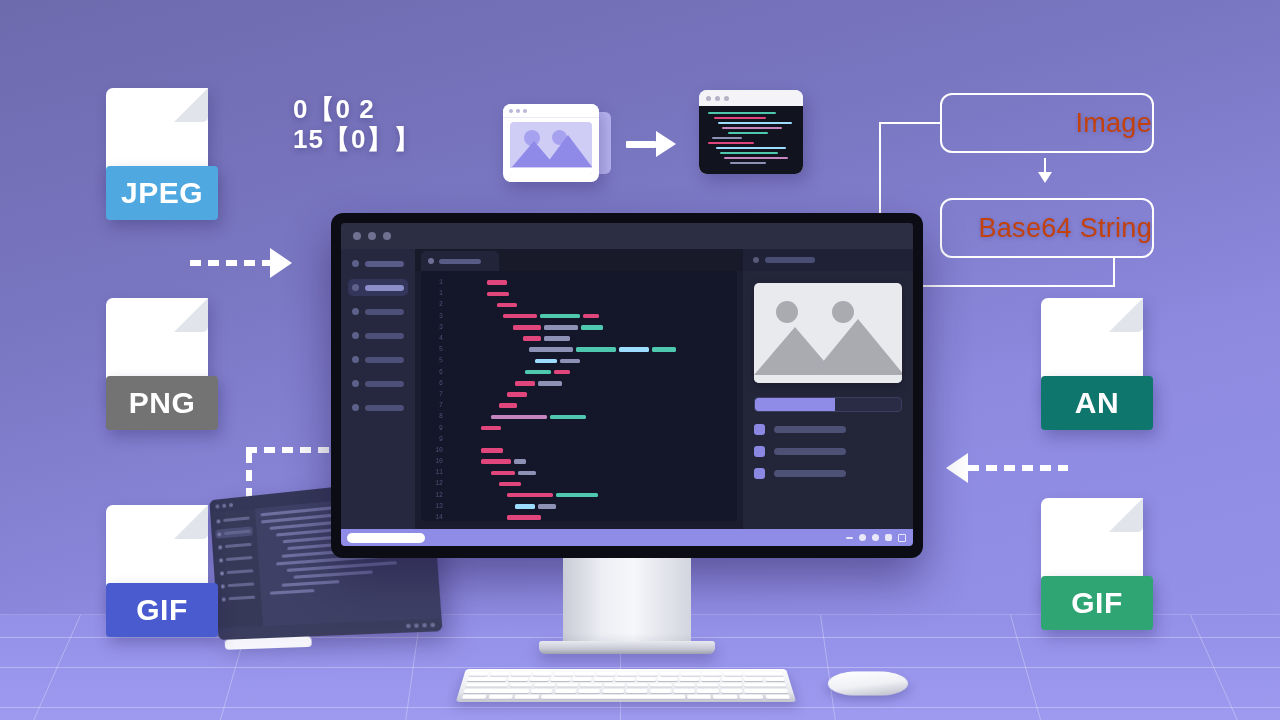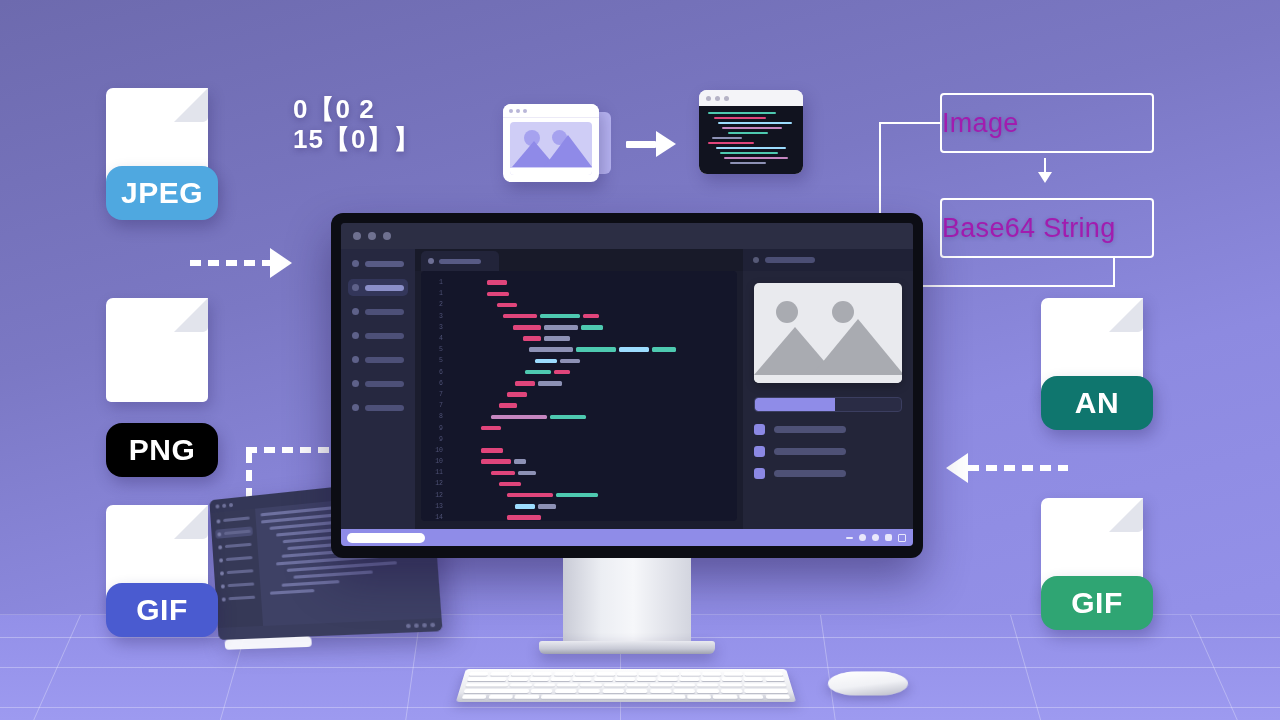--- a/index.html
+++ b/index.html
@@ -44,21 +44,21 @@
     border-radius:0 0 0 5px;
     transform: scaleX(-1);
   }
   .file-icon .fold2 {
     position:absolute; top:0; left:68px; width:34px; height:34px;
     background:#ffffff;
     clip-path: polygon(0 0, 100% 100%, 100% 0);
   }
   .file-icon .badge {
     position:absolute; left:0; top:78px; width:112px; height:54px;
-    border-radius:16px;
+    border-radius:4px;
     display:flex; align-items:center; justify-content:center;
     color:#fff; font-size:30px; font-weight:700; letter-spacing:.5px;
     box-shadow: 3px 7px 15px rgba(40,30,90,.30);
   }
 
   
   .binary {
     position:absolute; color:#fff; font-weight:700; font-size:26px;
     line-height:30px; letter-spacing:1px;
     text-shadow: 0 2px 6px rgba(40,30,90,.35);
@@ -108,23 +108,23 @@
   .arrow-dash .head-l {
     width:0;height:0;border-style:solid;border-width:15px 22px 15px 0;
     border-color: transparent #fff transparent transparent;
   }
   .dash-v { position:absolute; width:6px;
       background-image:linear-gradient(180deg,#fff 62%, transparent 62%);
       background-size:6px 18px; }
 
   
   .flow-box {
-    position:absolute; border:2px solid #ffffff; border-radius:4px;
-    display:flex; align-items:center; justify-content:flex-start;
-    color:#a21caf; font-size:27px; font-weight:400; letter-spacing:.3px;
+    position:absolute; border:2px solid #ffffff; border-radius:12px;
+    display:flex; align-items:center; justify-content:flex-end;
+    color:#c2410c; font-size:27px; font-weight:400; letter-spacing:.3px;
     text-shadow: 0 1px 4px rgba(40,30,90,.25);
   }
   .conn { position:absolute; background:#fff; }
   .conn-head-down {
     position:absolute; width:0;height:0;border-style:solid;
     border-width:13px 8px 0 8px; border-color:#fff transparent transparent transparent;
   }
   .conn-head-left {
     position:absolute; width:0;height:0;border-style:solid;
     border-width:8px 13px 8px 0; border-color:transparent #fff transparent transparent;
@@ -278,21 +278,21 @@
   <div class="sheet"></div>
   <div class="fold2"></div>
   <div class="fold"></div>
   <div class="badge" style="background:#4fa8e0;">JPEG</div>
 </div>
 
 <div class="file-icon" style="left:106px; top:298px;">
   <div class="sheet"></div>
   <div class="fold2"></div>
   <div class="fold"></div>
-  <div class="badge" style="background:#000000;margin-top:47px;">PNG</div>
+  <div class="badge" style="background:#737373;">PNG</div>
 </div>
 
 <div class="file-icon" style="left:106px; top:505px; z-index:3;">
   <div class="sheet"></div>
   <div class="fold2"></div>
   <div class="fold"></div>
   <div class="badge" style="background:#4a5bd0;">GIF</div>
 </div>
 
 <div class="file-icon" style="left:1041px; top:298px;">

